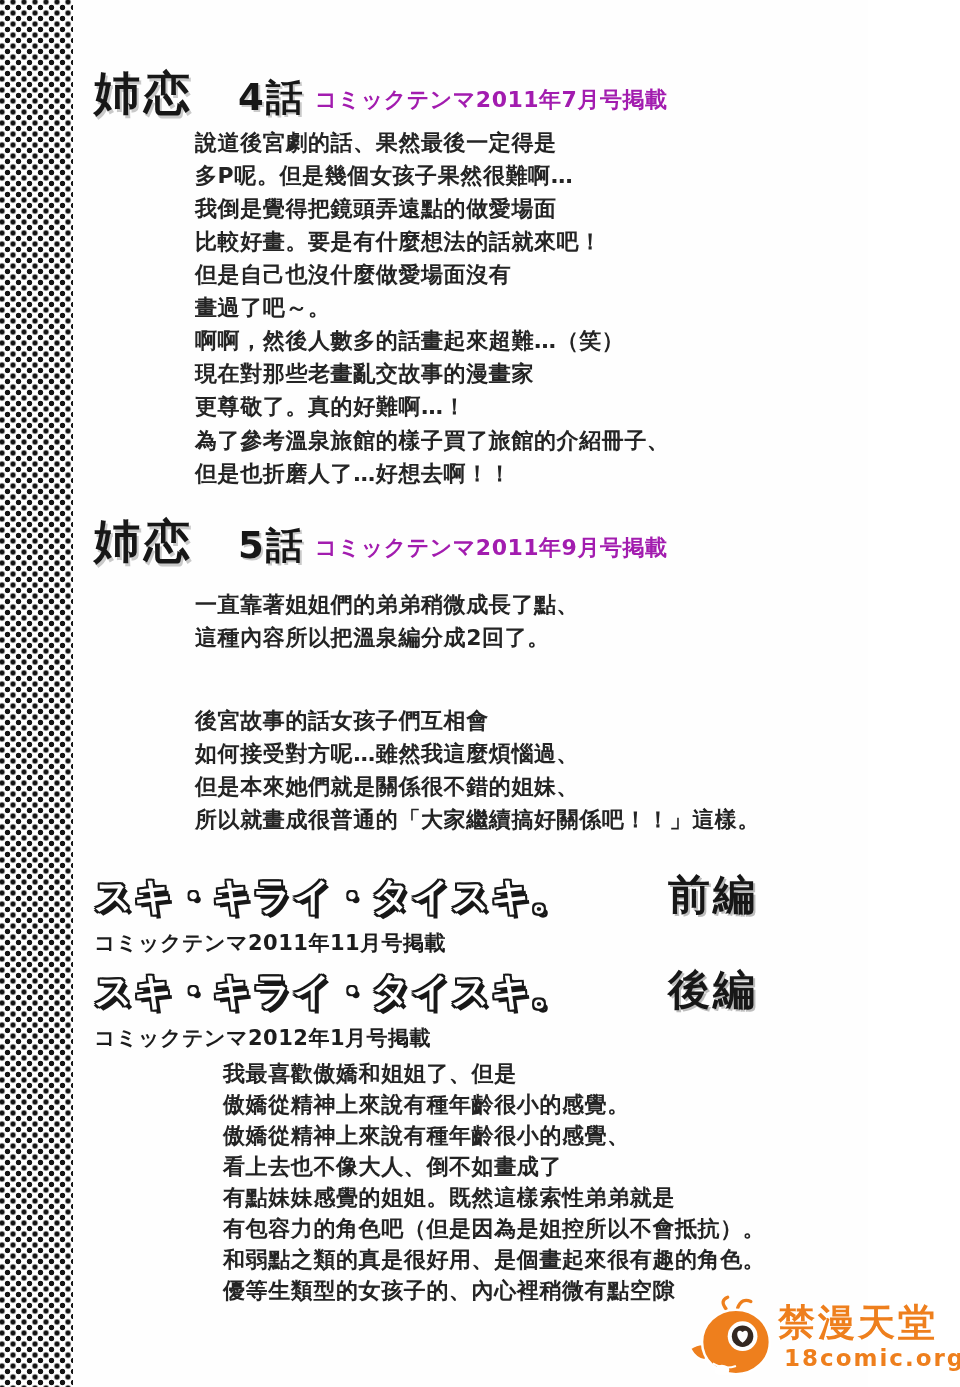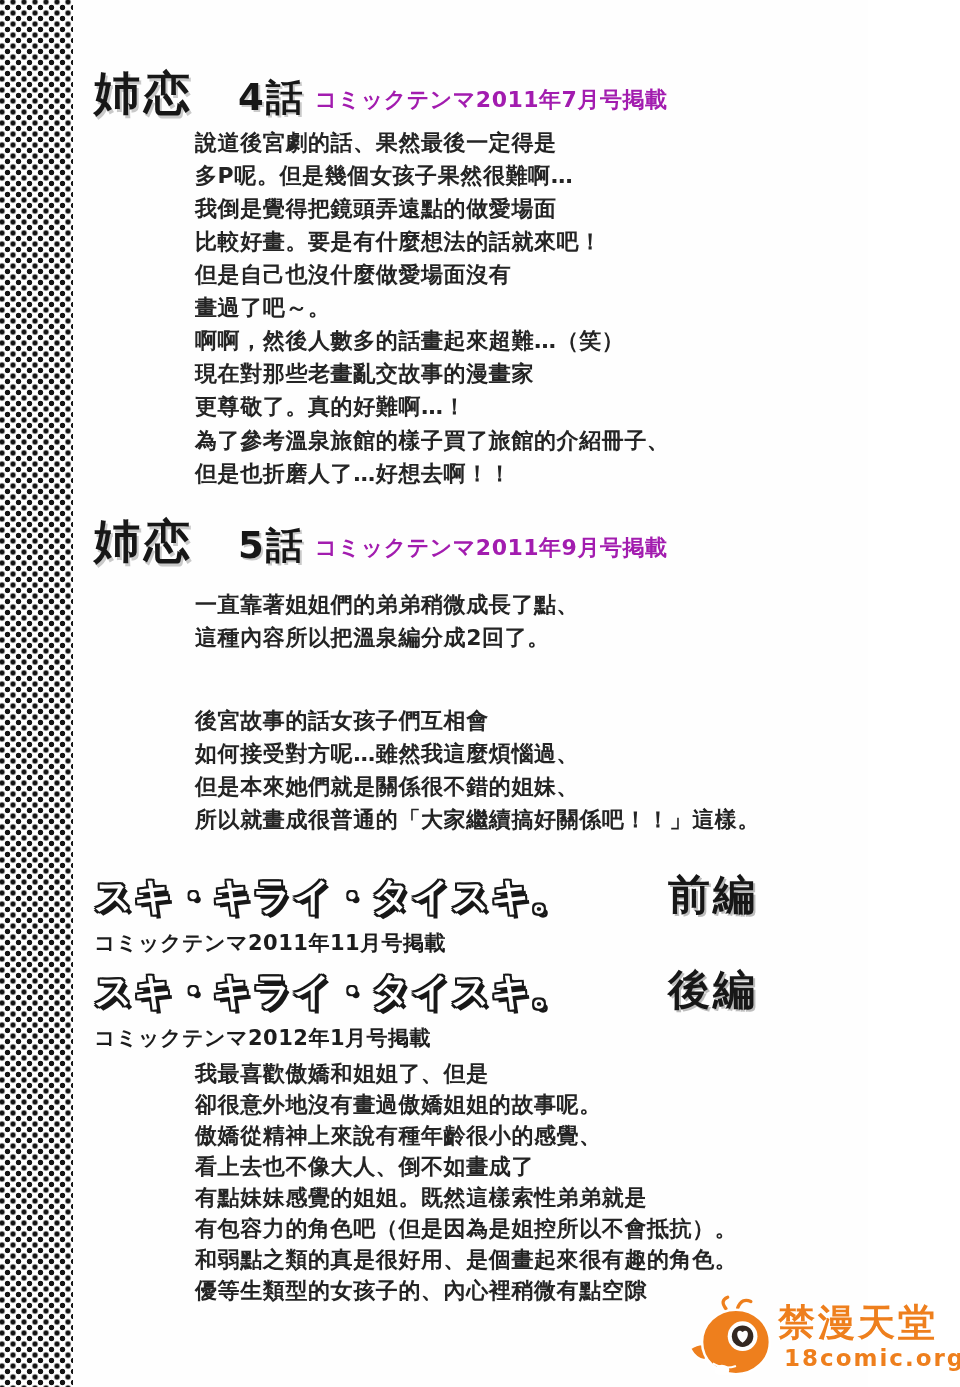--- a/index.html
+++ b/index.html
@@ -66,21 +66,21 @@
     position:absolute; left:94px;
     font-size:21px; font-weight:700; color:#1d1d1d; letter-spacing:0.5px;
     white-space:nowrap;
   }
 
   .para { position:absolute; left:195px; width:700px; }
   .para .tline {
     font-size:22px; font-weight:700; color:#242424;
     line-height:33px; letter-spacing:0.6px; white-space:nowrap;
   }
-  .para.tight .tline { line-height:31px; }
+  .para.tight .tline { line-height:31px;margin-left:28px; }
 
   
   .watermark {
     position:absolute; left:688px; top:1294px;
     display:flex; align-items:center;
   }
   .mascot { width:86px; height:86px; flex:0 0 auto; }
   .wm-text { margin-left:4px; display:flex; flex-direction:column; }
   .wm-brand {
     font-size:37px; font-weight:900; color:#ee7f1d; line-height:1.1;
@@ -148,21 +148,21 @@
   <div class="pub-info-line" style="top:929px;">コミックテンマ2011年11月号掲載</div>
 
   <div class="bigtitle-row" style="top:967px;">
     <span class="outline-title">スキ・キライ・タイスキ。</span>
     <span class="part-label">後編</span>
   </div>
   <div class="pub-info-line" style="top:1024px;">コミックテンマ2012年1月号掲載</div>
 
   <div class="para tight" style="top:1058px;">
       <div class="tline">我最喜歡傲嬌和姐姐了、但是</div>
-      <div class="tline">卻很意外地沒有畫過傲嬌姐姐的故事呢。</div>
+      <div class="tline">傲嬌從精神上來說有種年齡很小的感覺。</div>
       <div class="tline">傲嬌從精神上來說有種年齡很小的感覺、</div>
       <div class="tline">看上去也不像大人、倒不如畫成了</div>
       <div class="tline">有點妹妹感覺的姐姐。既然這樣索性弟弟就是</div>
       <div class="tline">有包容力的角色吧（但是因為是姐控所以不會抵抗）。</div>
       <div class="tline">和弱點之類的真是很好用、是個畫起來很有趣的角色。</div>
       <div class="tline">優等生類型的女孩子的、內心裡稍微有點空隙</div>
     </div>
 
   <div class="watermark">
     <svg class="mascot" viewBox="0 0 104 100">

